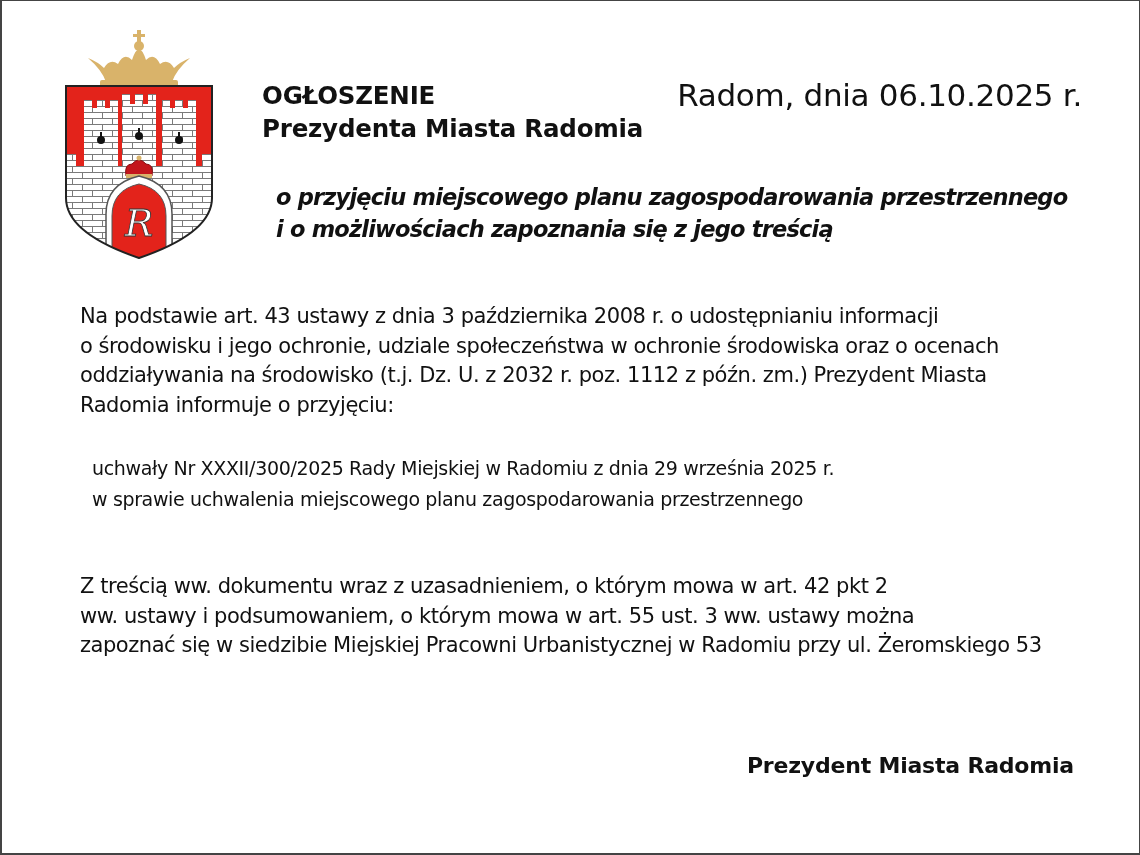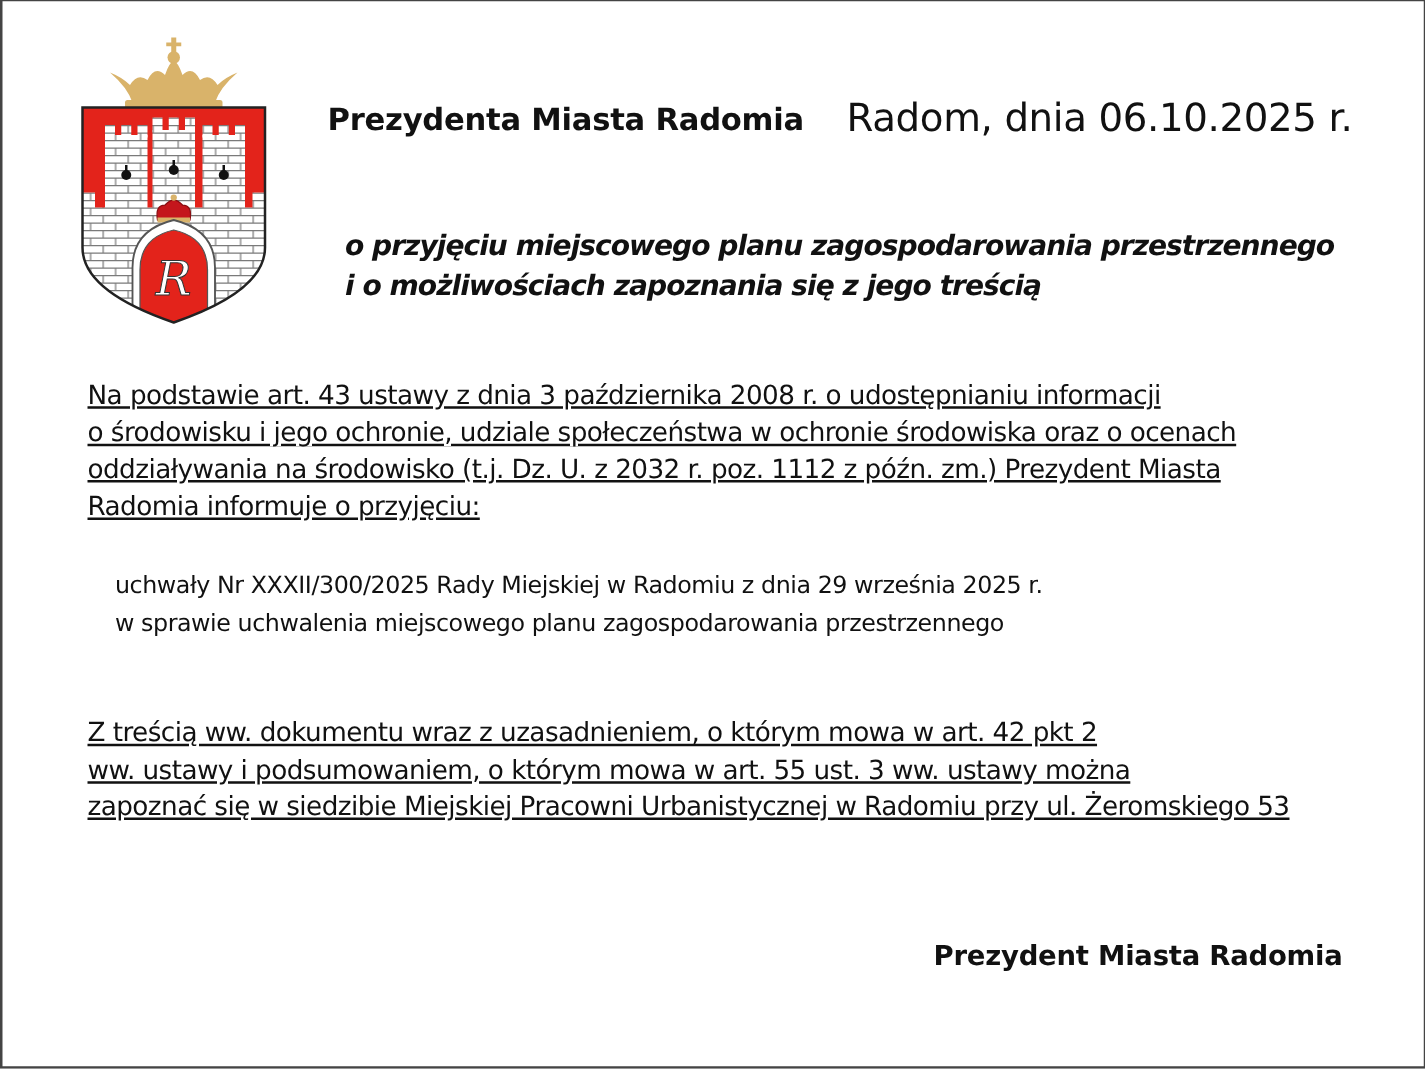--- a/index.html
+++ b/index.html
@@ -11,21 +11,21 @@
     position: absolute; left: 0; top: 0; width: 1138px; height: 853px;
     border: 1px solid #444444; border-left-width: 2px; border-bottom-width: 2px; box-sizing: border-box;
     width: 1140px; height: 855px;
   }
   .crest { position: absolute; left: 62px; top: 28px; width: 154px; height: 232px; }
   .title-block { position: absolute; left: 262px; top: 79px; }
   .title-line { font-weight: bold; font-size: 24.5px; line-height: 33px; letter-spacing: -0.2px; white-space: nowrap; }
   .date { position: absolute; right: 58px; top: 80px; font-size: 31px; line-height: 30px; white-space: nowrap; letter-spacing: -0.3px; }
   .subject { position: absolute; left: 276px; top: 181px; font-style: italic; }
   .subject-line { font-weight: bold; font-size: 22.5px; line-height: 32px; letter-spacing: -0.8px; white-space: nowrap; }
-  .para { position: absolute; left: 70px; text-decoration: underline; }
+  .para { position: absolute; left: 80px; }
   .para-line { font-size: 21px; line-height: 29.5px; white-space: nowrap; letter-spacing: -0.45px; }
   .p1 { top: 302px; }
   .resolution { position: absolute; left: 92px; top: 453px; }
   .res-line { font-size: 19px; line-height: 31px; white-space: nowrap; letter-spacing: -0.35px; }
   .p2 { top: 572px; }
   .sig { position: absolute; right: 66px; top: 750px; font-weight: bold; font-size: 22px; line-height: 32px; white-space: nowrap; letter-spacing: -0.2px; }
 </style>
 </head>
 <body>
 
@@ -84,20 +84,21 @@
 
       <path d="M44 240 V186 Q44 156 77 148 Q110 156 110 186 V240 Z" fill="#ffffff" stroke="#555" stroke-width="1.5"></path>
       <path d="M50 240 V188 Q50 162 77 156 Q104 162 104 188 V240 Z" fill="#e3231b" stroke="#555" stroke-width="1"></path>
       <text x="77" y="208" text-anchor="middle" font-family="DejaVu Serif, serif" font-size="38" font-style="italic" fill="#ffffff" stroke="#333" stroke-width="0.8">R</text>
     </g>
     <path d="M4 58 H150 V170 Q150 205 77 230 Q4 205 4 170 Z" fill="none" stroke="#222" stroke-width="2"></path>
   </svg>
 </div>
 
 <div class="title-block">
+  <div class="title-line">OGŁOSZENIE</div>
   <div class="title-line">Prezydenta Miasta Radomia</div>
 </div>
 
 <div class="date">Radom, dnia 06.10.2025 r.</div>
 
 <div class="subject">
   <div class="subject-line">o przyjęciu miejscowego planu zagospodarowania przestrzennego</div>
   <div class="subject-line">i o możliwościach zapoznania się z jego treścią</div>
 </div>
 

